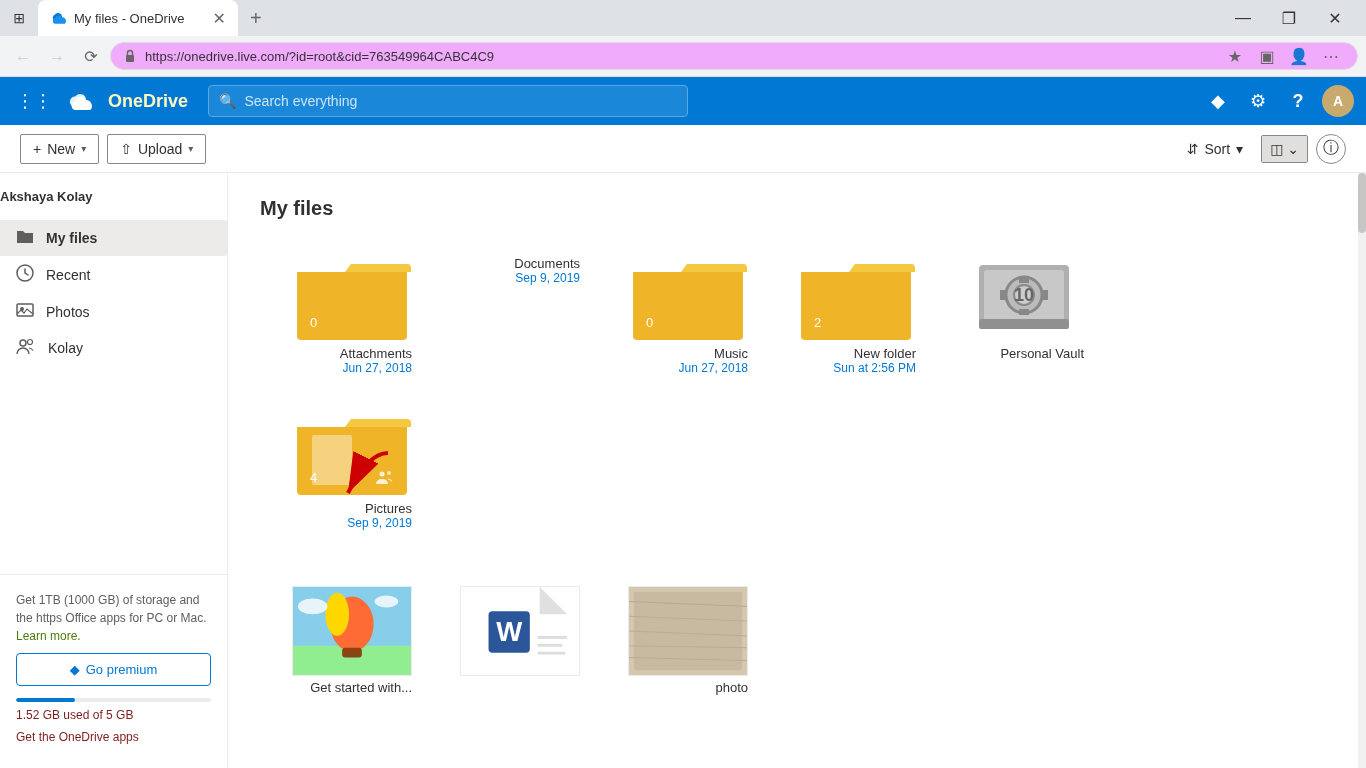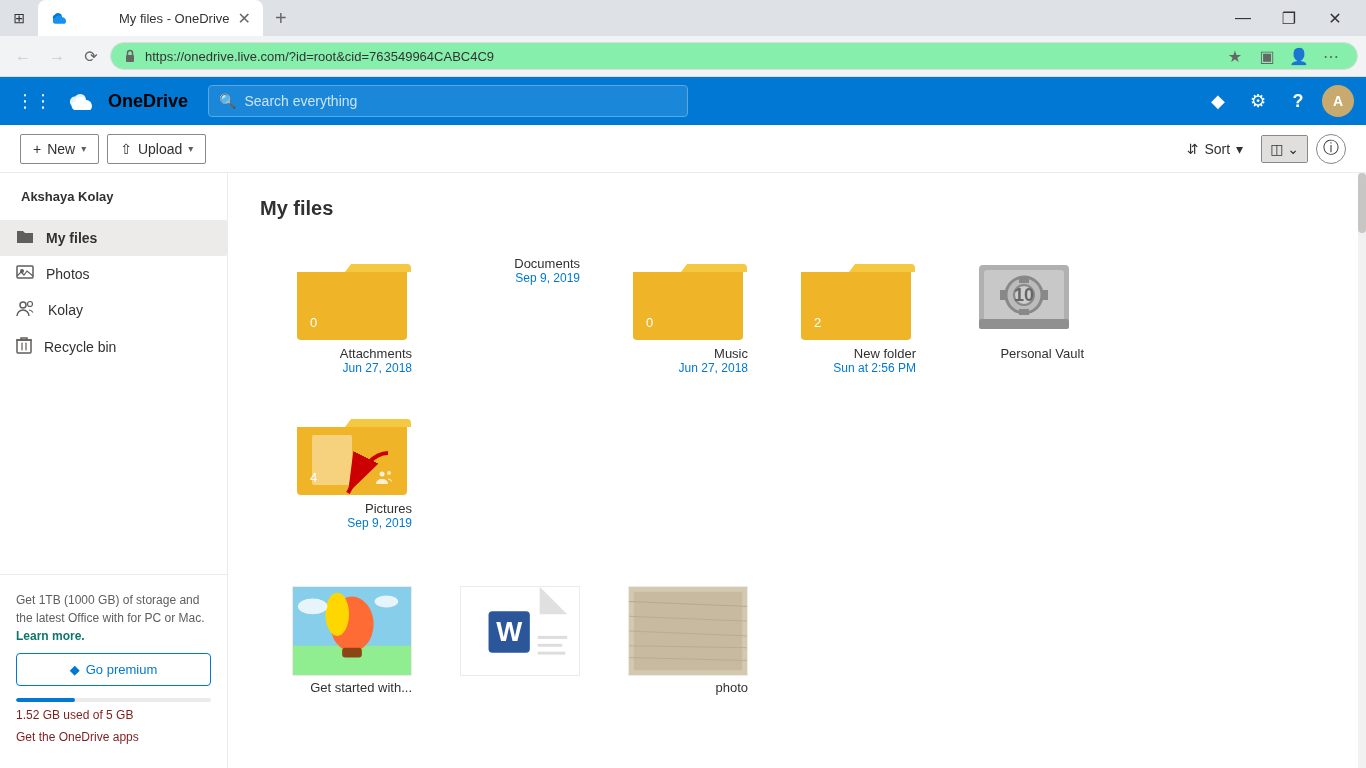--- a/index.html
+++ b/index.html
@@ -4,41 +4,41 @@
   <style>
     * { margin: 0; padding: 0; box-sizing: border-box; }
     body { font-family: 'Segoe UI', Arial, sans-serif; font-size: 14px; color: #333; background: #fff; width: 1366px; height: 768px; overflow: hidden; display: flex; flex-direction: column; }
 
     
     .browser-chrome { background: #f1f3f4; border-bottom: 1px solid #ddd; }
     .tab-bar { display: flex; align-items: center; height: 36px; background: #dee1e6; padding: 0 8px; gap: 4px; }
     .tab-grid-icon { width: 22px; height: 22px; display: flex; align-items: center; justify-content: center; margin-right: 4px; cursor: pointer; }
     .tab { display: flex; align-items: center; background: #fff; border-radius: 8px 8px 0 0; padding: 0 12px; height: 36px; gap: 8px; min-width: 200px; max-width: 240px; }
     .tab-favicon { width: 16px; height: 16px; }
-    .tab-title { font-size: 13px; flex: 1; white-space: nowrap; overflow: hidden; text-overflow: ellipsis; margin-left: 45px; }
+    .tab-title { font-size: 13px; flex: 1; white-space: nowrap; overflow: hidden; text-overflow: ellipsis; }
     .tab-close { cursor: pointer; color: #666; font-size: 16px; }
     .tab-new { background: none; border: none; font-size: 20px; cursor: pointer; color: #666; padding: 4px 8px; }
     .window-controls { margin-left: auto; display: flex; gap: 0; }
     .win-btn { width: 46px; height: 36px; display: flex; align-items: center; justify-content: center; cursor: pointer; font-size: 16px; background: none; border: none; color: #333; }
 
     .address-bar { display: flex; align-items: center; height: 40px; padding: 4px 8px; gap: 4px; background: #f1f3f4; }
     .nav-btn { background: none; border: none; width: 30px; height: 30px; border-radius: 50%; cursor: pointer; display: flex; align-items: center; justify-content: center; color: #666; font-size: 16px; }
     .nav-btn.disabled { color: #ccc; cursor: default; }
-    .address-input { flex: 1; height: 28px; border: 1px solid #ddd; border-radius: 14px; padding: 0 12px; font-size: 13px; background: #86efac; display: flex; align-items: center; gap: 8px; }
+    .address-input { flex: 1; height: 28px; border: 1px solid #ddd; border-radius: 14px; padding: 0 12px; font-size: 13px; background: #f0abfc; display: flex; align-items: center; gap: 8px; }
     .address-input-text { font-size: 13px; color: #333; }
     .address-icons { margin-left: auto; display: flex; gap: 4px; }
     .addr-icon-btn { background: none; border: none; cursor: pointer; color: #666; font-size: 16px; width: 28px; height: 28px; display: flex; align-items: center; justify-content: center; border-radius: 50%; }
 
     
     .app { display: flex; flex-direction: column; flex: 1; overflow: hidden; }
 
     
     .od-header { background: #0078d4; display: flex; align-items: center; height: 48px; padding: 0 12px; gap: 12px; flex-shrink: 0; }
     .od-grid-icon { color: #fff; font-size: 18px; cursor: pointer; padding: 4px; }
-    .od-logo { color: #000000; font-size: 18px; font-weight: 600; margin-right: 8px; }
+    .od-logo { color: #fef9c3; font-size: 18px; font-weight: 600; margin-right: 8px; }
     .od-search { flex: 1; max-width: 480px; background: #1a87d9; border: 1px solid #5ba8e0; border-radius: 4px; height: 32px; display: flex; align-items: center; padding: 0 10px; gap: 8px; cursor: text; }
     .od-search-icon { color: #cce4f7; font-size: 14px; }
     .od-search-text { color: #cce4f7; font-size: 14px; flex: 1; }
     .od-header-icons { margin-left: auto; display: flex; align-items: center; gap: 8px; }
     .od-header-icon { color: #fff; font-size: 18px; cursor: pointer; width: 32px; height: 32px; display: flex; align-items: center; justify-content: center; border-radius: 4px; }
     .od-avatar { width: 32px; height: 32px; border-radius: 50%; background: #c8a96e; cursor: pointer; overflow: hidden; display: flex; align-items: center; justify-content: center; color: #fff; font-weight: bold; font-size: 14px; }
 
     
     .od-toolbar { display: flex; align-items: center; height: 48px; padding: 0 20px; border-bottom: 1px solid #edebe9; flex-shrink: 0; background: #fff; }
     .toolbar-btn { display: flex; align-items: center; gap: 6px; padding: 6px 12px; border: 1px solid #8a8886; border-radius: 2px; background: #fff; cursor: pointer; font-size: 14px; color: #323130; margin-right: 8px; }
@@ -48,28 +48,28 @@
     .view-toggle { display: flex; align-items: center; border: 1px solid #8a8886; border-radius: 2px; overflow: hidden; }
     .view-btn { padding: 5px 8px; cursor: pointer; background: #fff; color: #323130; display: flex; align-items: center; font-size: 14px; }
     .view-btn.active { background: #e1dfdd; }
     .info-btn { width: 30px; height: 30px; border-radius: 50%; display: flex; align-items: center; justify-content: center; cursor: pointer; color: #323130; font-size: 16px; border: 1px solid #8a8886; }
 
     
     .main-layout { display: flex; flex: 1; overflow: hidden; }
 
     
     .sidebar { width: 228px; background: #fff; border-right: 1px solid #edebe9; display: flex; flex-direction: column; padding: 8px 0; flex-shrink: 0; overflow-y: auto; }
-    .sidebar-user { padding: 8px 21px 16px; font-size: 13px; color: #323130; font-weight: 600; }
+    .sidebar-user { padding: 8px 0 16px; font-size: 13px; color: #323130; font-weight: 600; }
     .sidebar-item { display: flex; align-items: center; gap: 12px; padding: 8px 16px; cursor: pointer; border-radius: 0 2px 2px 0; font-size: 14px; color: #323130; }
     .sidebar-item.active { background: #edebe9; font-weight: 600; }
     .sidebar-icon { font-size: 16px; color: #605e5c; flex-shrink: 0; }
     .sidebar-label { flex: 1; }
     .sidebar-bottom { margin-top: auto; padding: 16px; border-top: 1px solid #edebe9; }
     .storage-text { font-size: 12px; color: #605e5c; margin-bottom: 8px; line-height: 1.5; }
-    .storage-text a { color: #0f766e; text-decoration: none; font-weight: bold; }
+    .storage-text a { color: #4d7c0f; text-decoration: none; }
     .premium-btn { display: flex; align-items: center; justify-content: center; gap: 6px; width: 100%; padding: 8px; border: 1.5px solid #0078d4; border-radius: 4px; background: #fff; color: #0078d4; font-size: 13px; cursor: pointer; margin-bottom: 12px; }
     .storage-bar-container { margin-bottom: 6px; }
     .storage-bar { height: 4px; background: #edebe9; border-radius: 2px; overflow: hidden; }
     .storage-bar-fill { height: 100%; background: #0078d4; border-radius: 2px; }
     .storage-info { font-size: 12px; color: #7f1d1d; cursor: pointer; }
 
     
     .content { flex: 1; overflow-y: auto; padding: 24px 32px; position: relative; }
     .content-title { font-size: 20px; font-weight: 600; color: #323130; margin-bottom: 24px; }
 
@@ -197,20 +197,29 @@
 
       <div class="sidebar-item active">
         <span class="sidebar-icon">
           <svg width="18" height="16" viewBox="0 0 18 16">
               <path d="M1 3h6l2 2h8v10H1z" fill="#605e5c"></path>
             </svg>
         </span>
         <span class="sidebar-label">My files</span>
       </div>
 
+      <div class="sidebar-item">
+        <span class="sidebar-icon">
+          <svg width="18" height="18" viewBox="0 0 18 18">
+              <circle cx="9" cy="9" r="8" stroke="#605e5c" stroke-width="1.5" fill="none"></circle>
+              <path d="M9 5v4l3 2" stroke="#605e5c" stroke-width="1.5" stroke-linecap="round" fill="none"></path>
+            </svg>
+        </span>
+        <span class="sidebar-label">Recent</span>
+      </div>
 
       <div class="sidebar-item">
         <span class="sidebar-icon">
           <svg width="18" height="16" viewBox="0 0 18 16">
               <rect x="1" y="2" width="16" height="12" rx="1" stroke="#605e5c" stroke-width="1.5" fill="none"></rect>
               <circle cx="6" cy="7" r="2" fill="#605e5c"></circle>
               <path d="M1 12l4-4 3 3 3-4 6 5" stroke="#605e5c" stroke-width="1.2" fill="none"></path>
             </svg>
         </span>
         <span class="sidebar-label">Photos</span>
@@ -221,37 +230,27 @@
           <svg width="20" height="16" viewBox="0 0 20 16">
               <circle cx="7" cy="5" r="3" stroke="#605e5c" stroke-width="1.5" fill="none"></circle>
               <path d="M1 16c0-3.3 2.7-6 6-6s6 2.7 6 6" stroke="#605e5c" stroke-width="1.5" fill="none"></path>
               <circle cx="14" cy="4" r="2.5" stroke="#605e5c" stroke-width="1.2" fill="none"></circle>
               <path d="M13 10c1.5 0 3 .9 4 2.5" stroke="#605e5c" stroke-width="1.2" fill="none"></path>
             </svg>
         </span>
         <span class="sidebar-label">Kolay</span>
       </div>
 
-      <div class="sidebar-item">
-        <span class="sidebar-icon">
-          <svg width="16" height="18" viewBox="0 0 16 18">
-              <rect x="1" y="4" width="14" height="13" rx="1" stroke="#605e5c" stroke-width="1.5" fill="none"></rect>
-              <path d="M5 4V2h6v2M0 4h16" stroke="#605e5c" stroke-width="1.5" stroke-linecap="round" fill="none"></path>
-              <path d="M6 7v7M10 7v7" stroke="#605e5c" stroke-width="1.2" stroke-linecap="round" fill="none"></path>
-            </svg>
-        </span>
-        <span class="sidebar-label">Recycle bin</span>
-      </div>
 
       <div style="flex:1"></div>
 
       <div class="sidebar-bottom">
         <p class="storage-text">
           <span>Get 1TB (1000 GB) of storage and</span><br>
-          <span>the latest Office with for PC or Mac.</span><br>
+          <span>the https Office apps for PC or Mac.</span><br>
           <a href="#">Learn more.</a>
         </p>
         <button class="premium-btn">
           <span>◆</span>
           <span>Go premium</span>
         </button>
         <div class="storage-bar-container">
           <div class="storage-bar">
             <div class="storage-bar-fill" style="width:30%"></div>
           </div>

